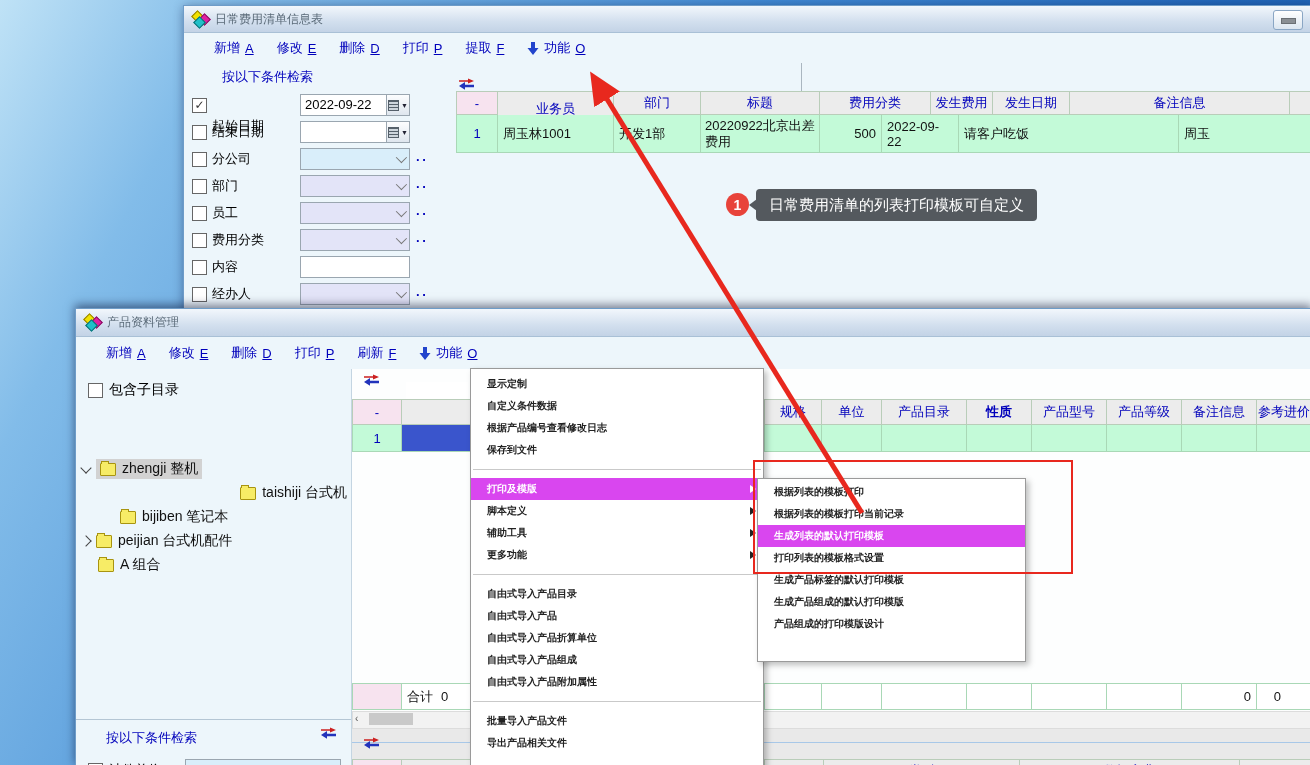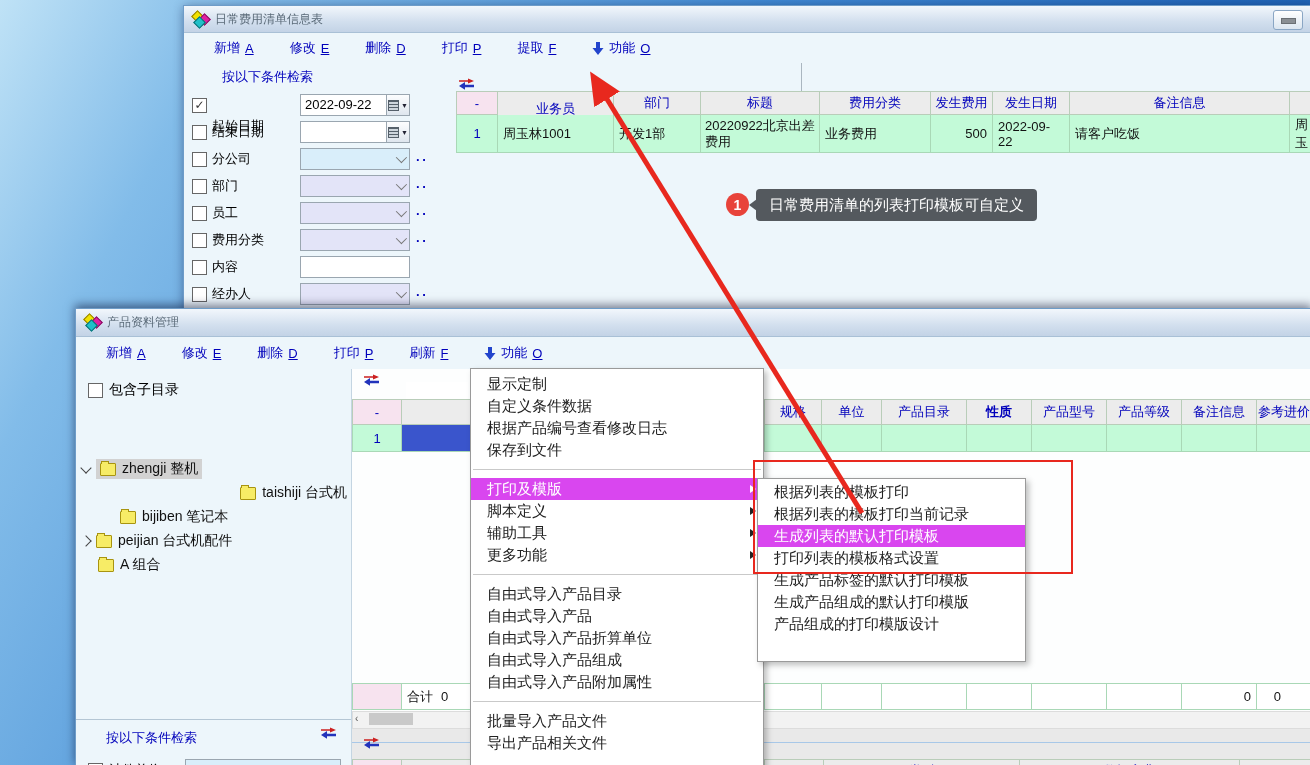--- a/index.html
+++ b/index.html
@@ -7,21 +7,21 @@
   #stage{position:relative;width:1310px;height:765px;overflow:hidden;
     background:linear-gradient(118deg,#bfe2f6 0%,#82bce9 14%,#418ad4 45%,#2368ba 72%,#1d5cab 100%);}
   .window{position:absolute;background:#edf6fb;border:1px solid #6e9cc8;box-shadow:1px 2px 10px rgba(0,10,50,.45);}
   .titlebar{height:26px;background:linear-gradient(#f2f7fc,#d2dfee 60%,#c3d3e6);border-bottom:1px solid #a9c0d6;
     display:flex;align-items:center;padding:0 8px;color:#5a6a78;font-size:12px;}
   .app-icon{width:18px;height:15px;position:relative;margin-right:5px;flex:0 0 auto;}
   .app-icon i{position:absolute;width:7px;height:7px;transform:rotate(45deg);}
   .app-icon .d1{left:1px;top:0;background:#f2e200;border:1px solid #907c00;}
   .app-icon .d2{left:8px;top:3px;background:#e020a0;border:1px solid #801060;}
   .app-icon .d3{left:3px;top:6px;background:#20c0c8;border:1px solid #0a6a70;}
-  .menubar{height:30px;display:flex;align-items:center;gap:36px;padding-left:30px;font-size:13px;}
+  .menubar{height:30px;display:flex;align-items:center;gap:23px;padding-left:30px;font-size:13px;}
   .menu-item{color:#0000bb;cursor:default;display:flex;align-items:center;gap:5px;}
   .menu-item u{text-decoration:underline;}
   .minbtn{position:absolute;right:8px;top:4px;width:28px;height:18px;border:1px solid #8aa6c4;border-radius:3px;
     background:linear-gradient(#ffffff,#dce6f0);}
   .minbtn i{position:absolute;left:7px;top:7px;width:13px;height:4px;background:#8a8f94;border:1px solid #6a6f74;}
   .blue-label{color:#0000bb;font-size:13px;}
   .checkbox{width:13px;height:13px;background:#fff;border:1px solid #666;display:inline-block;flex:0 0 auto;
     font-size:12px;line-height:12px;text-align:center;color:#333;}
   .frow{display:flex;align-items:center;height:22px;}
   .ctrl{height:20px;border:1px solid #9aa6b0;background:#fff;position:relative;font-size:13px;}
@@ -45,21 +45,21 @@
   .swap-icon{display:inline-block;width:17px;height:13px;position:relative;}
   .tree-chev{display:inline-block;width:7px;height:7px;border-right:1.7px solid #444;border-bottom:1.7px solid #444;}
   .tree-chev.down{transform:rotate(45deg);margin-top:-3px;}
   .tree-chev.right{transform:rotate(-45deg);}
   .folder{display:inline-block;width:14px;height:11px;background:#f7ec66;border:1px solid #a89410;border-radius:1px;
     position:relative;flex:0 0 auto;}
   .folder:before{content:"";position:absolute;left:0;top:-3px;width:6px;height:2px;background:#f7ec66;
     border:1px solid #a89410;border-bottom:none;}
   .tree-item{display:flex;align-items:center;gap:6px;height:24px;font-size:14px;color:#111;}
   .popup{position:absolute;background:#fff;border:1px solid #9a9a9a;box-shadow:3px 3px 6px rgba(0,0,0,.25);}
-  .pitem{height:22px;line-height:22px;padding-left:16px;font-size:15px;color:#222;position:relative;white-space:nowrap;}
+  .pitem{height:22px;line-height:22px;padding-left:16px;font-size:10px;color:#222;position:relative;white-space:nowrap;font-weight:bold;}
   .pitem.hl{background:#d946ef;color:#fff;}
   .pitem .sub-arrow{position:absolute;right:7px;top:7px;width:0;height:0;border-left:6px solid #222;
     border-top:4px solid transparent;border-bottom:4px solid transparent;}
   .pitem.hl .sub-arrow{border-left-color:#fff;}
   .msep{height:1px;background:#c9c9c9;margin:8px 2px;}
   .vline{position:absolute;width:1px;background:#aab6c0;}
   .annot{pointer-events:none;}
 </style>
 </head>
 <body>
@@ -205,21 +205,20 @@
         <div class="th" style="width:62px;height:24px;">发生费用</div>
         <div class="th" style="width:77px;height:24px;">发生日期</div>
         <div class="th" style="width:220px;height:24px;">备注信息</div>
         <div class="th" style="flex:1;height:24px;border-right:none;"></div>
       </div>
       <div class="thead" style="height:38px;">
         <div class="td seq" style="width:42px;justify-content:center;">1</div>
         <div class="td" style="width:116px;">周玉林1001</div>
         <div class="td" style="width:87px;">开发1部</div>
         <div class="td" style="width:119px;line-height:16px;padding:2px 4px;">20220922北京出差费用</div>
-        <div class="td" style="width:111px;">业务费用</div>
         <div class="td" style="width:62px;justify-content:flex-end;">500</div>
         <div class="td" style="width:77px;">2022-09-22</div>
         <div class="td" style="width:220px;">请客户吃饭</div>
         <div class="td" style="flex:1;border-right:none;">周玉</div>
       </div>
     </div>
   </div>
 
   <div class="window" style="left:75px;top:308px;width:1235px;height:457px;box-shadow:0 -3px 9px rgba(0,5,40,.5);">
     <div class="titlebar" style="height:27px;">

